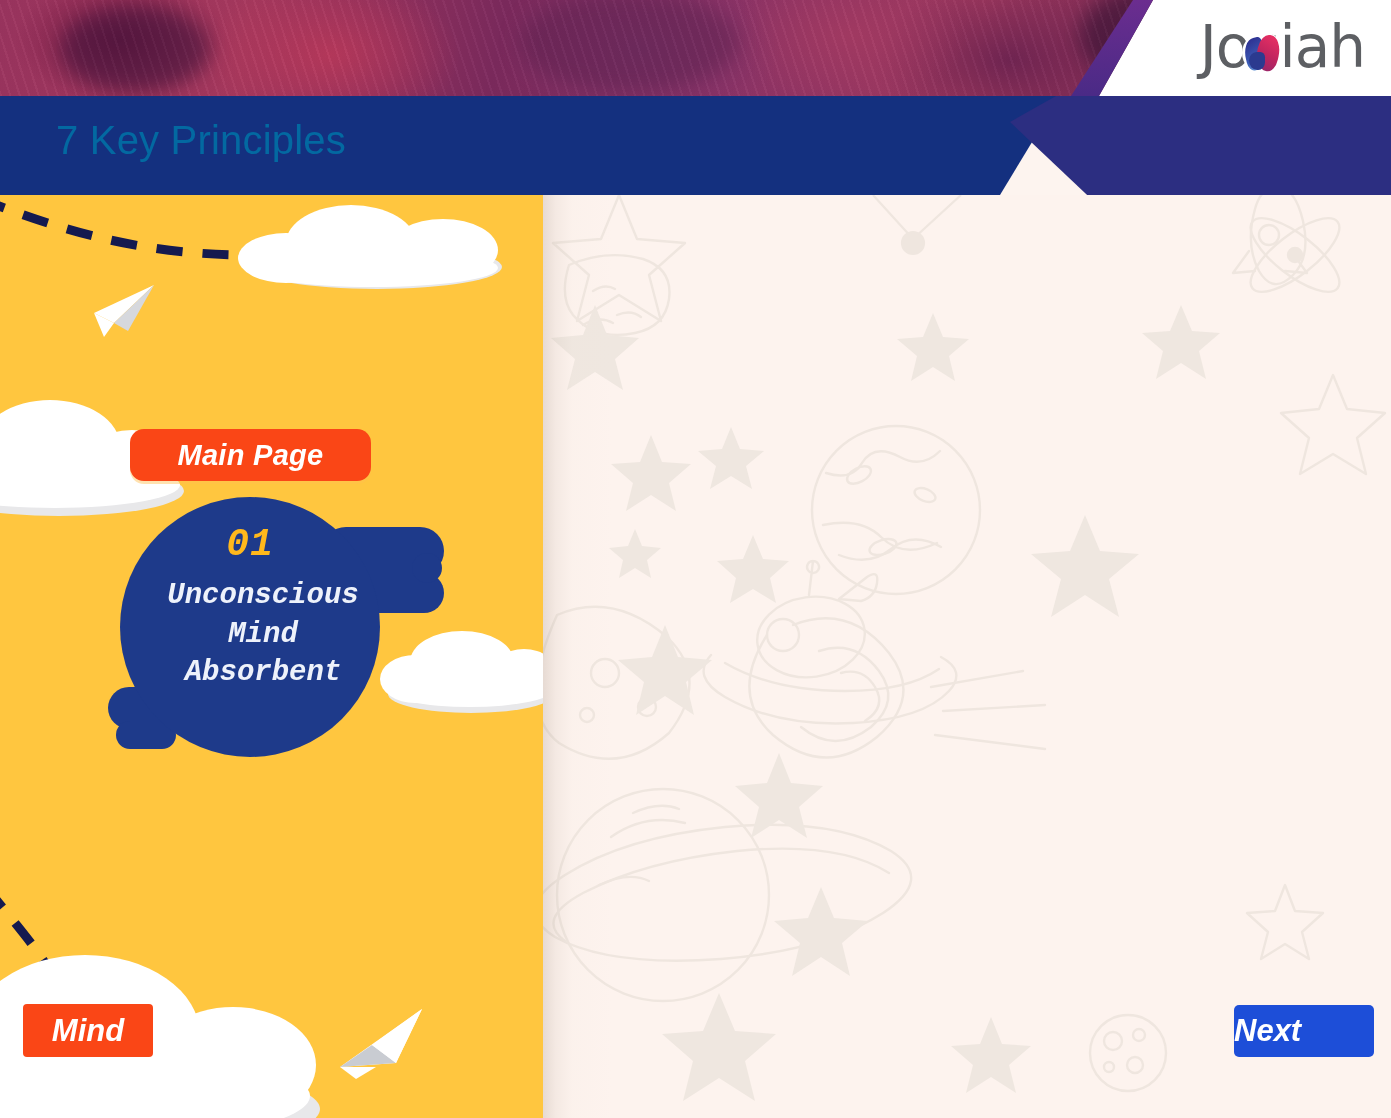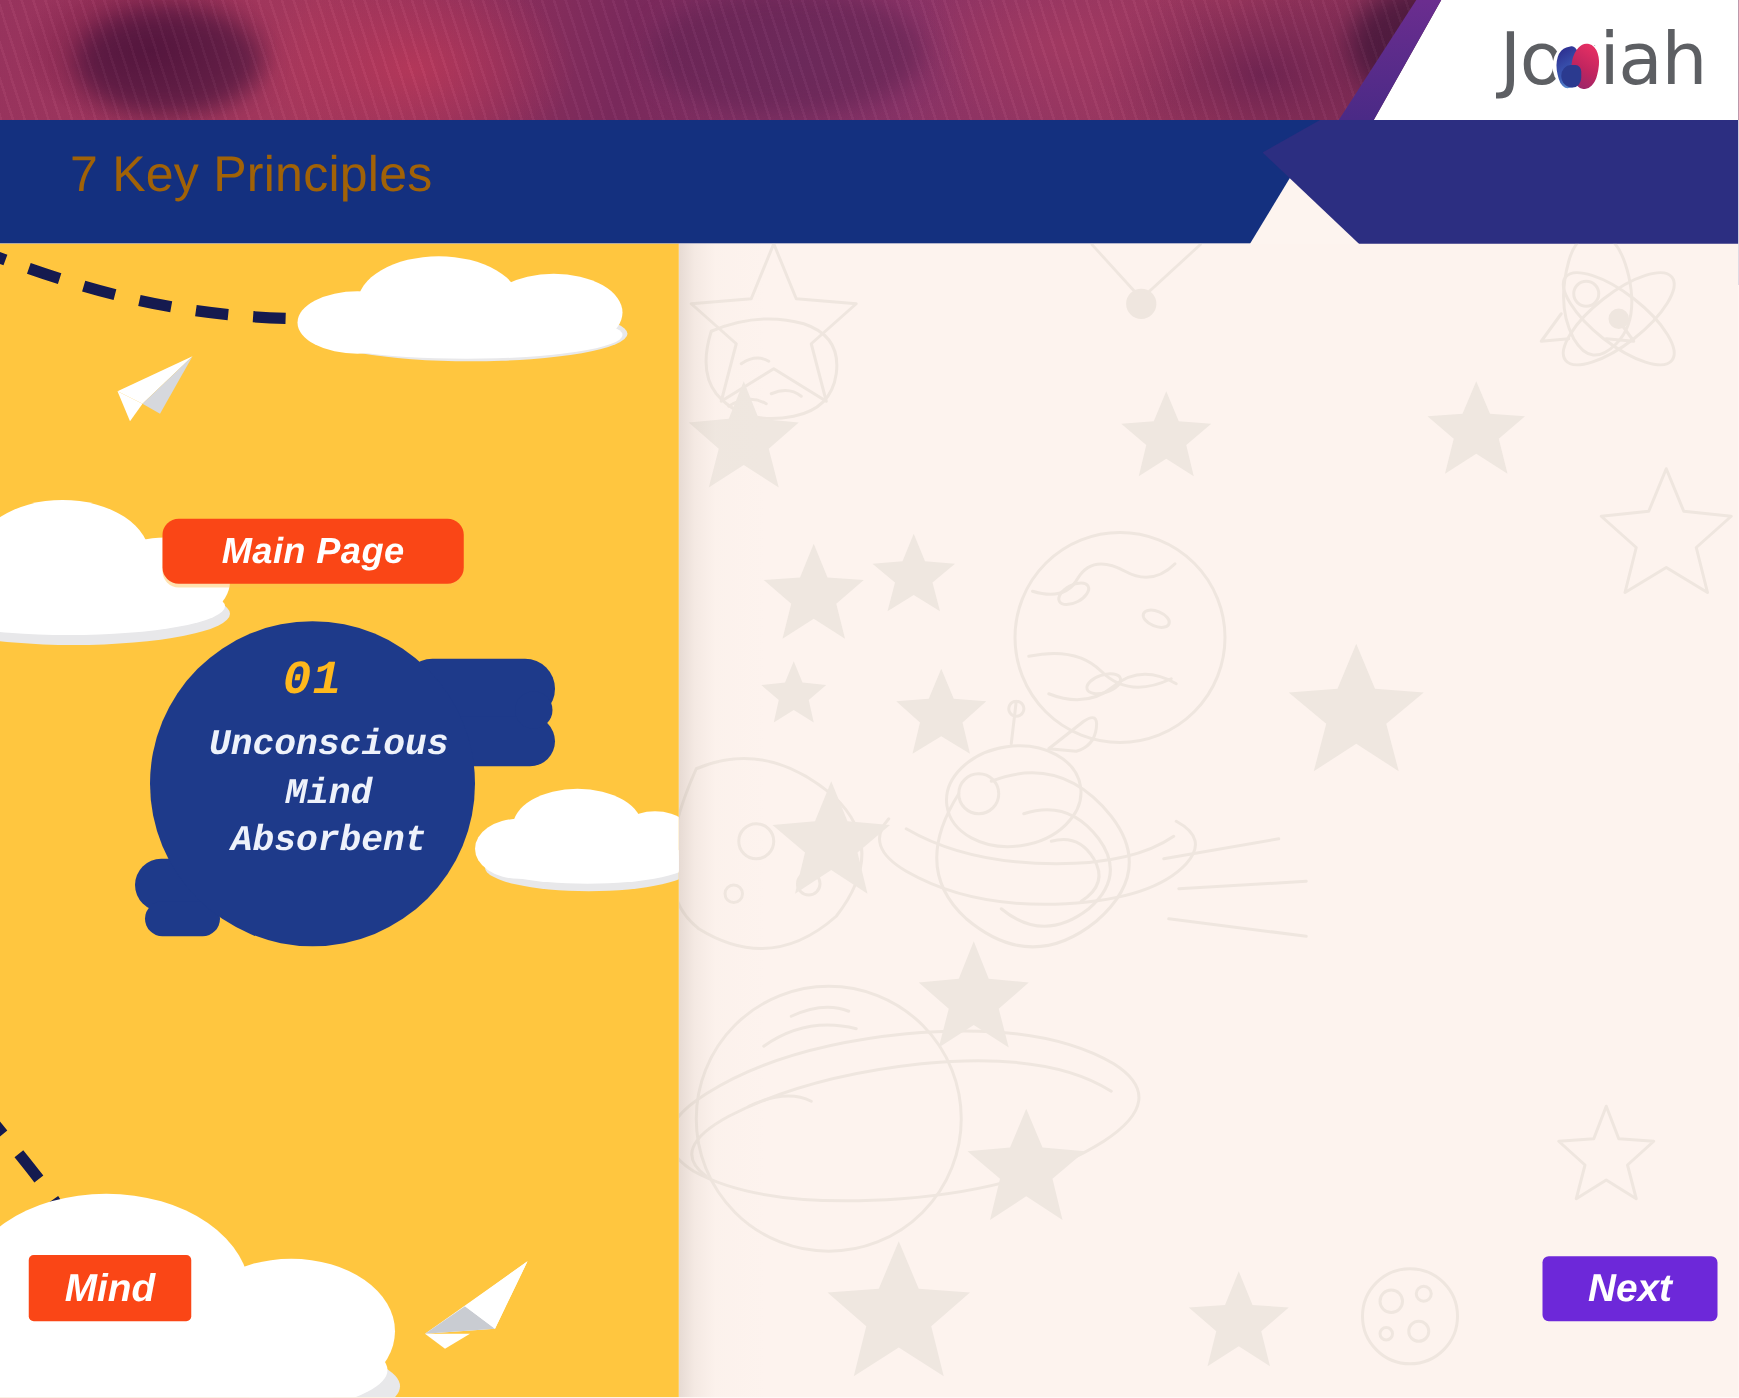--- a/index.html
+++ b/index.html
@@ -109,21 +109,21 @@
     position: absolute;
     left: 0; top: 96px;
     width: 1060px; height: 99px;
     background: #14307f;
     clip-path: polygon(0 0, 1060px 0, 1000px 99px, 0 99px);
   }
   .title-text {
     position: absolute;
     left: 56px; top: 118px;
     font-size: 40px;
-    color: #a16207;
+    color: #0369a1;
     font-weight: 400;
     letter-spacing: .2px;
   }
 
   
   .instr {
     position: absolute;
     left: 1010px; top: 96px;
     width: 381px; height: 132px;
     background: #2c2e81;
@@ -272,23 +272,23 @@
     display: flex; align-items: center; justify-content: center;
     cursor: pointer;
   }
   .back-btn span {
     color: #ffffff; font-size: 31px; font-weight: 700; font-style: italic;
   }
   .next-btn {
     position: absolute;
     left: 1234px; top: 1005px;
     width: 140px; height: 52px;
-    background: #6d28d9;
+    background: #1d4ed8;
     border-radius: 5px;
-    display: flex; align-items: center; justify-content: center;
+    display: flex; align-items: center; justify-content: flex-start;
     cursor: pointer;
   }
   .next-btn span {
     color: #ffffff; font-size: 31px; font-weight: 700; font-style: italic;
   }
 </style>
 </head>
 <body>
 
 <div class="slide">
@@ -461,21 +461,21 @@
       <div class="lobe" style="left:30px; top:96px; width:410px; height:90px;"></div>
     </div>
 
     <svg class="plane" style="left:336px; top:810px;" width="92" height="76" viewBox="0 0 92 76">
       <polygon points="4,62 86,4 60,58" fill="#ffffff"></polygon>
       <polygon points="4,62 60,58 36,40" fill="#c9ccd2"></polygon>
       <polygon points="36,40 86,4 60,58" fill="#ffffff"></polygon>
       <polygon points="4,62 20,74 40,62" fill="#ffffff"></polygon>
     </svg>
 
-    <div class="mainpage-btn" style="top:220px;">
+    <div class="mainpage-btn" style="top:234px;border-radius:14px;">
       <span>Main Page</span>
     </div>
 
     <div class="blob-wrap" style="top:290px;">
       <div class="blob-pill" style="left:222px; top:42px; width:122px; height:48px;"></div>
       <div class="blob-pill" style="left:236px; top:88px; width:108px; height:40px;"></div>
       <div class="blob-dot" style="left:312px; top:68px; width:30px; height:30px;"></div>
       <div class="blob-pill" style="left:8px; top:202px; width:126px; height:42px;"></div>
       <div class="blob-pill" style="left:16px; top:236px; width:60px; height:28px;"></div>
       <div class="blob-circle"></div>

